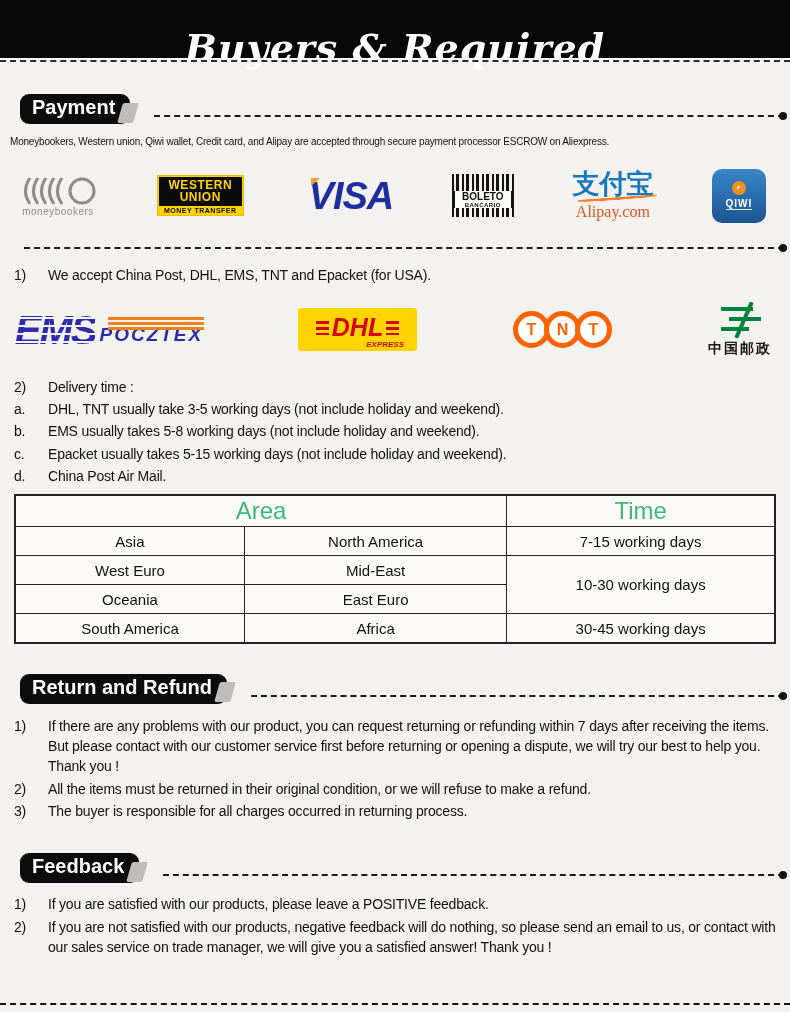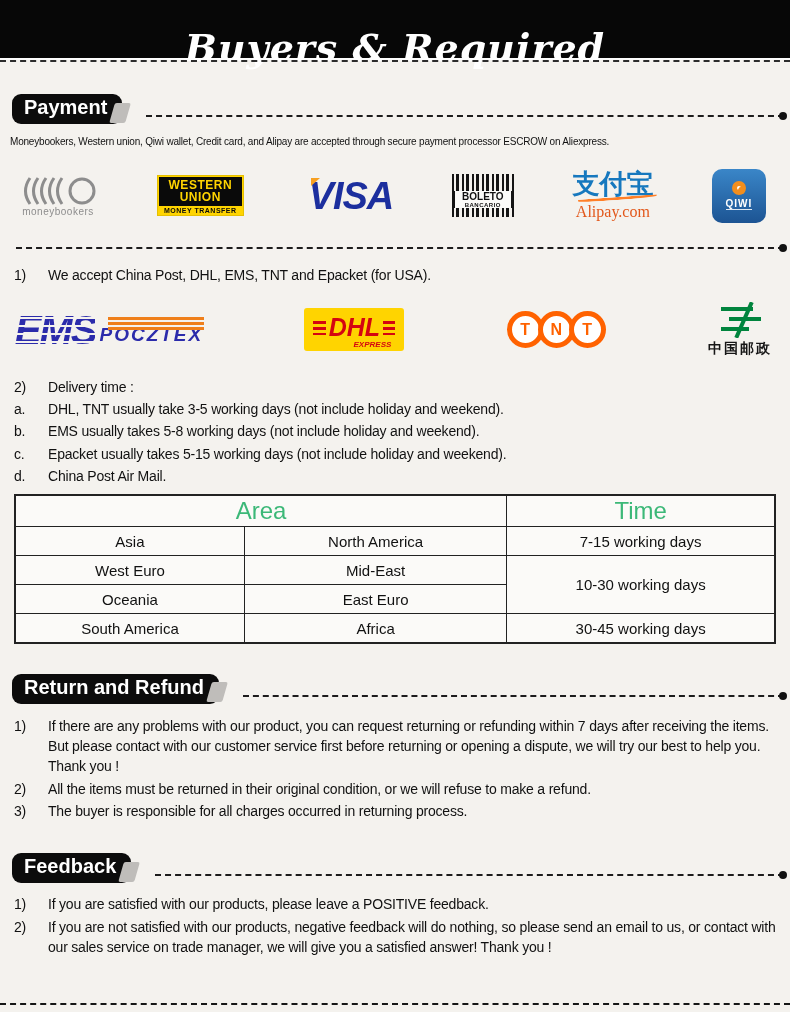--- a/index.html
+++ b/index.html
@@ -16,21 +16,21 @@
     height:60px; background:#070707; display:flex; align-items:center; justify-content:center;
     border-bottom:2px solid #fdfdfd;
   }
   .banner-title {
     font-family:"DejaVu Serif", serif; font-style:italic; font-weight:700;
     color:#fff; font-size:38px; letter-spacing:1px; padding-bottom:4px;margin-top:40px;
   }
   .banner-sep { border-top:2px dashed #2c2c2c; }
 
   
-  .sec-header { display:flex; align-items:flex-end; margin:0 2px 0 12px;gap:20px; }
+  .sec-header { display:flex; align-items:flex-end; margin:0 2px 0 20px;gap:20px; }
   .sec-tab {
     position:relative; background:#0c0c0c; color:#fff; font-size:20px; font-weight:700;
     padding:2px 15px 5px 12px; border-radius:9px; z-index:1; white-space:nowrap;
   }
   .sec-tab::after {
     content:''; position:absolute; right:-6px; bottom:1px; width:16px; height:68%;
     background:#bfbdba; transform:skewX(-16deg); z-index:-1; border-radius:2px;
   }
   .sec-line { flex:1; border-top:2px dashed #1c1c1c; margin:0 4px 7px 4px; position:relative; }
   .sec-line::after {
@@ -94,21 +94,21 @@
   .ems { position:relative; display:flex; align-items:flex-end; width:186px;justify-content:center; }
   .ems-text { font-size:40px; font-weight:900; font-style:italic; color:#2b2bab;
       letter-spacing:-2px; line-height:0.95;
       background-image:repeating-linear-gradient(#2b2bab 0 6px, #f4f2ee 6px 8px);
       -webkit-background-clip:text; background-clip:text; -webkit-text-fill-color:transparent; }
   .ems-sub { font-size:19px; font-weight:800; font-style:italic; color:#2b2bab; letter-spacing:2px; margin:0 0 3px 4px; }
   .ems-lines { position:absolute; right:-2px; top:6px; width:96px; height:13px;
       background:repeating-linear-gradient(180deg,#ef7f1a 0 3px,transparent 3px 5px); }
 
   
-  .dhl { background:#ffd400; border-radius:3px; padding:7px 9px 2px; width:100px; }
+  .dhl { background:#ffd400; border-radius:3px; padding:7px 9px 2px; width:119px; }
   .dhl-row { display:flex; align-items:center; justify-content:center; }
   .dhl-dash { width:13px; height:14px;
       background:repeating-linear-gradient(180deg,#d40511 0 3px,transparent 3px 6px); }
   .dhl-text { color:#d40511; font-weight:900; font-style:italic; font-size:25px; line-height:1; margin:0 3px; letter-spacing:0; }
   .dhl-sub { color:#d40511; font-style:italic; font-weight:700; font-size:8px; text-align:right; padding-right:4px; }
 
   
   .tnt { display:flex; align-items:center; }
   .tnt-circle { width:37px; height:37px; border:5px solid #ff6200; border-radius:50%; background:#fff;
       display:flex; align-items:center; justify-content:center; }

